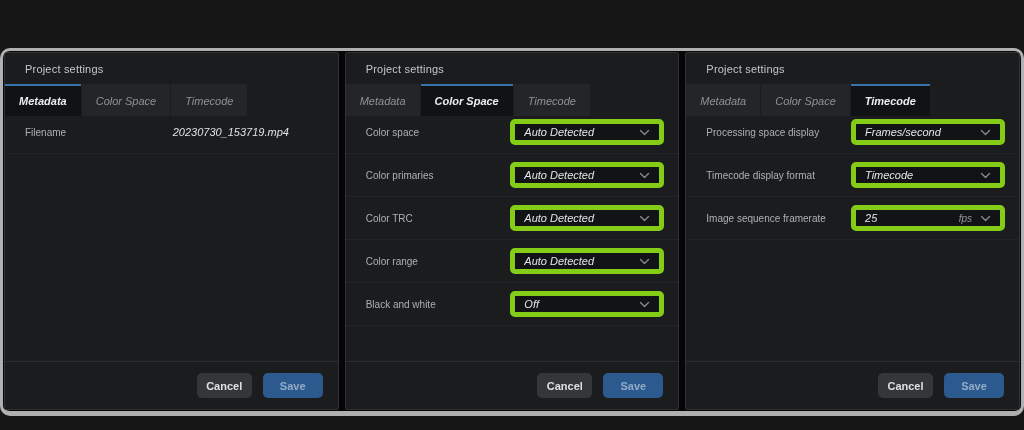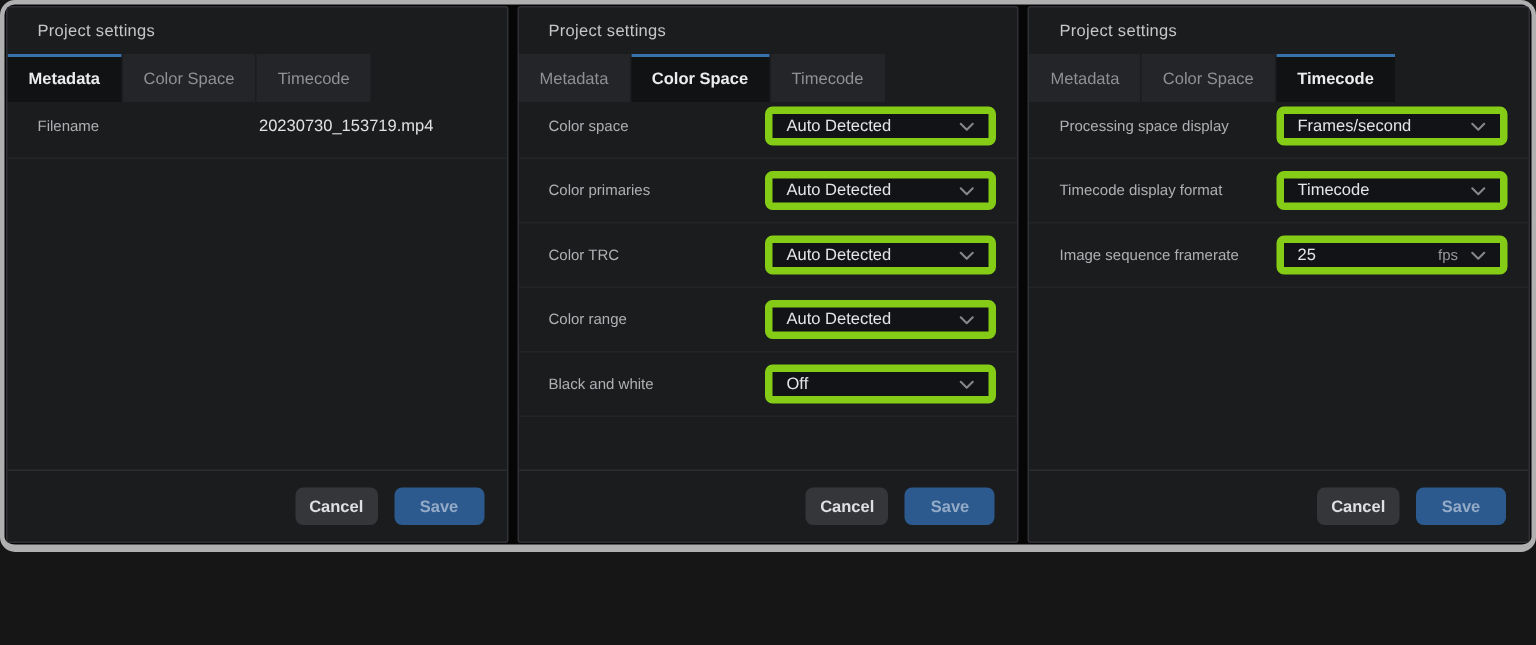--- a/index.html
+++ b/index.html
@@ -1,49 +1,50 @@
 <!DOCTYPE html>
 <html style="--accent-blue: #3872ab; --save-bg: #2d5a8e; --cancel-bg: #35363a; --panel-bg: #1b1c1e; --dropdown-bg: #121316;"><head>
 <meta charset="utf-8">
 <style>
   html,body{margin:0;padding:0;background:#161616;}
   .stage{
     position:relative;width:1024px;height:368px;box-sizing:border-box;
     font-family:"Liberation Sans","DejaVu Sans",sans-serif;
+    margin-top:48px;
     -webkit-font-smoothing:antialiased;
   }
   .frame{
     position:absolute;inset:0;box-sizing:border-box;
     border:3px solid #b0b0b0;border-bottom-width:5px;border-radius:10px;
     background:#060607;display:flex;gap:6px;padding:1px;overflow:hidden;
   }
   .panel{
     flex:1 1 0;display:flex;flex-direction:column;box-sizing:border-box;
     background:var(--panel-bg,#1b1c1e);border:1px solid #303134;border-radius:2px;
     overflow:hidden;min-width:0;
   }
   .hdr{height:31px;flex:none;display:flex;align-items:center;padding-left:20px;}
   .hdr .title{font-size:11px;color:#c5c6c8;letter-spacing:.2px;}
   .tabs{height:27px;flex:none;display:flex;align-items:stretch;}
   .tab{
     padding:15px 14px;display:flex;align-items:center;font-size:11px;color:#8f9194;
     background:#242528;margin-right:1px;border-top:2px solid transparent;
-    box-sizing:border-box;cursor:default;white-space:nowrap;
+    box-sizing:border-box;cursor:default;white-space:nowrap;font-style:italic;
   }
   .tab.active{
     background:#111214;color:#ebecee;font-weight:bold;
     border-top-color:var(--accent-blue,#3872ab);
   }
   .content{flex:1 1 auto;display:flex;flex-direction:column;min-height:0;}
   .row{
     height:43px;flex:none;display:flex;align-items:center;
     padding:0 14px 0 20px;border-bottom:1px solid #232428;box-sizing:border-box;
   }
   .row .label{flex:1 1 auto;font-size:10px;color:#aeb0b3;white-space:nowrap;overflow:hidden;}
-  .valcol{width:154px;flex:none;display:flex;align-items:center;}
+  .valcol{width:154px;flex:none;display:flex;align-items:center;font-style:italic;}
   .static-val{font-size:11px;color:#e0e1e3;padding-left:3px;white-space:nowrap;}
   .dd{
     width:100%;height:26px;box-sizing:border-box;display:flex;align-items:center;
     background:var(--dropdown-bg,#121316);border:5px solid #84cc16;border-radius:5px;
     padding:0 9px;cursor:default;
   }
   .dd .dd-val{flex:1 1 auto;font-size:11px;color:#e4e5e7;white-space:nowrap;overflow:hidden;}
   .dd .unit{flex:none;font-size:10px;color:#96989c;margin-right:8px;}
   .chev{flex:none;width:11px;height:7px;display:block;}
   .footer{

